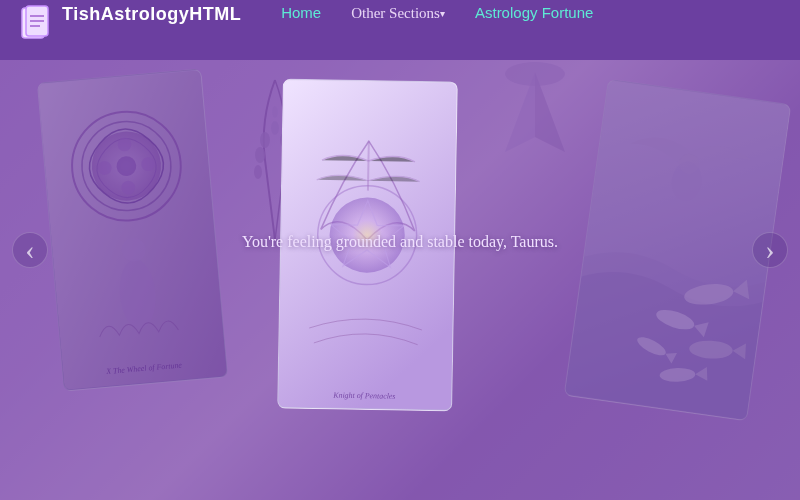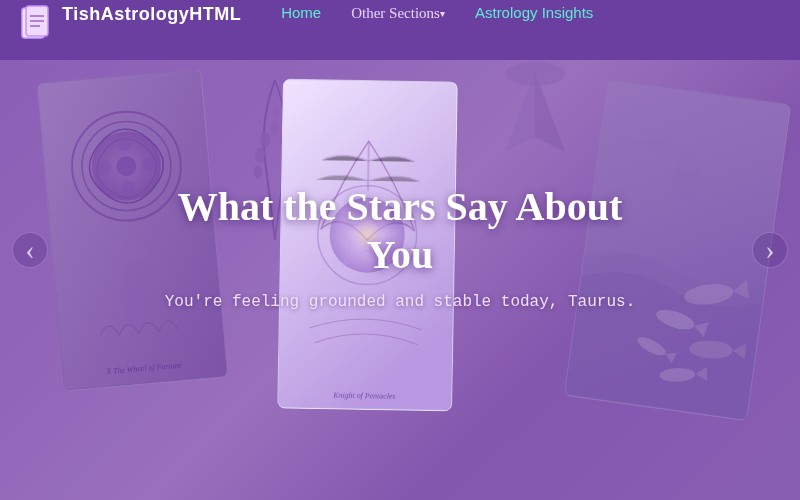--- a/index.html
+++ b/index.html
@@ -152,21 +152,21 @@
       line-height: 1.2;
       margin-bottom: 14px;
       font-family: Georgia, serif;
     }
 
     .hero-subtitle {
       font-size: 16px;
       color: #f0e0ff;
       text-shadow: 0 1px 4px rgba(60,20,100,0.5);
       margin-bottom: 20px;
-      font-family: Liberation Mono, monospace;
+      font-family: Liberation Serif, serif;
     }
 
     .hero-btn {
       display: inline-block;
       background-color: #7b3fc4;
       color: #fff;
       border: 2px solid rgba(255,255,255,0.4);
       padding: 10px 28px;
       font-size: 13px;
       letter-spacing: 2px;
@@ -342,21 +342,20 @@
       <path d="M50,10 L50,75 L80,90 Z" fill="#a880c8" opacity="0.5"></path>
       <path d="M50,10 L20,90 L50,75 Z" fill="#d0b0f0" opacity="0.5"></path>
 
       <ellipse cx="50" cy="12" rx="30" ry="12" fill="#b898d8" opacity="0.6"></ellipse>
     </svg>
   </div>
 
   <div class="hero-overlay"></div>
 
   <div class="hero-content">
-    <h1 class="hero-title">What the Stars Say About You</h1>
     <p class="hero-subtitle">You're feeling grounded and stable today, Taurus.</p>
   </div>
 
   <div class="nav-arrow nav-arrow-left">
     <span>‹</span>
   </div>
 
   <div class="nav-arrow nav-arrow-right">
     <span>›</span>
   </div>
@@ -378,16 +377,16 @@
     <li>
       <a href="#">Home</a>
     </li>
     <li>
       <span class="other-sections">
         <span>Other Sections</span>
         <span class="dropdown-arrow">▾</span>
       </span>
     </li>
     <li>
-      <a href="#">Astrology Insights</a>
+      <a href="#">Astrology Fortune</a>
     </li>
   </ul>
 </nav>
 
 </body></html>

